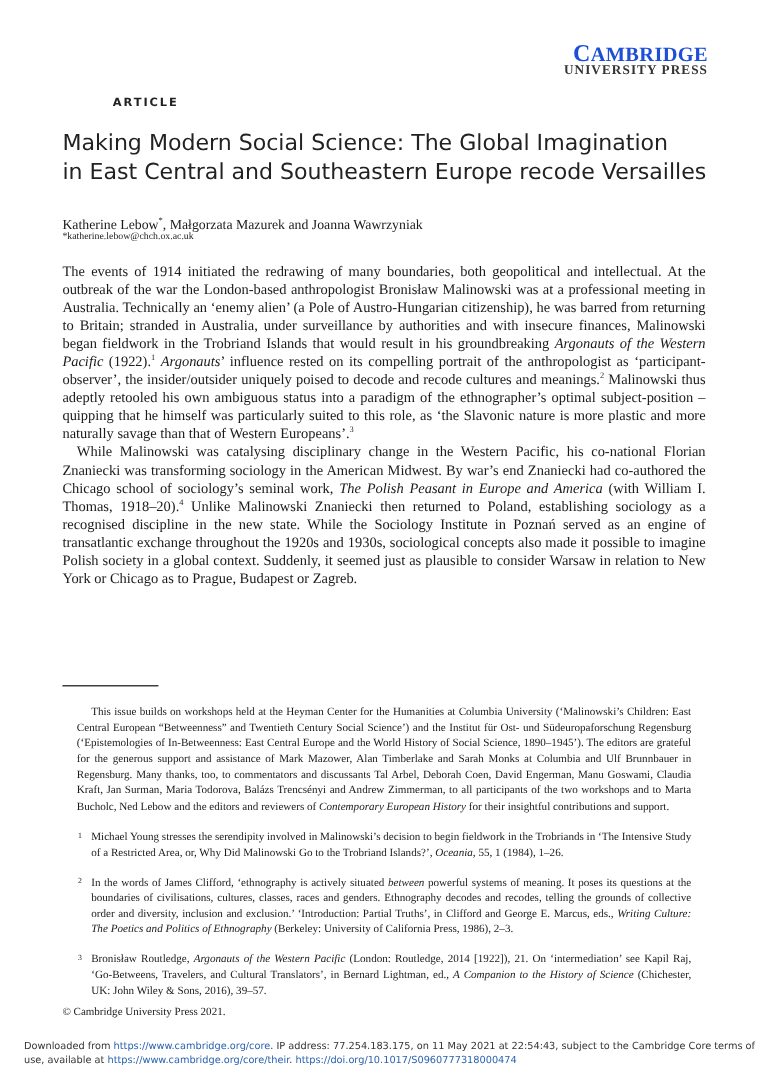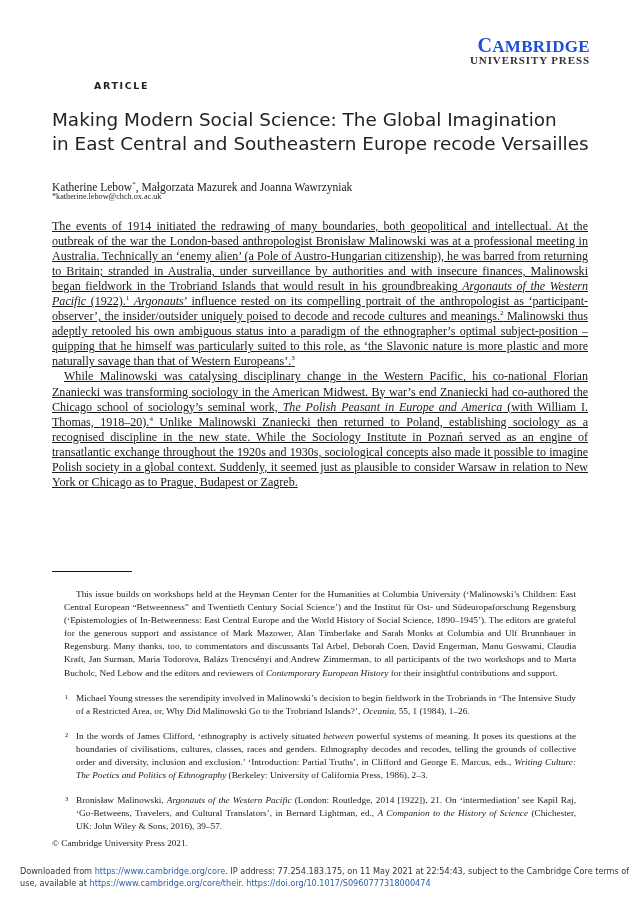--- a/index.html
+++ b/index.html
@@ -16,21 +16,21 @@
 
   .article-label { position: absolute; left: 52px; top: 80px; font-size: 9.5px; font-weight: bold; letter-spacing: 1.6px; color: #222; margin-left: 42px; }
 
   .title { position: absolute; left: 52px; top: 108px; width: 560px; font-size: 18.4px; line-height: 24px; color: #222; font-weight: normal; margin: 0; }
 
   .authors { position: absolute; left: 52px; top: 177px; font-size: 11.5px; line-height: 14px; }
   .authors sup { font-size: 7px; }
   .email { position: absolute; left: 52px; top: 180px; font-size: 8.2px; line-height: 10px; margin-top: 12px; }
 
   .body-text { position: absolute; left: 52px; top: 219px; width: 536px; font-size: 12.05px; line-height: 15.05px; text-align: justify; }
-  .body-text p { margin: 0; text-decoration: underline; }
+  .body-text p { margin: 0; }
   .body-text p.indent { text-indent: 12px; }
   .body-text sup, .fn sup { font-size: 7px; line-height: 0; }
 
   .rule { position: absolute; left: 52px; top: 571px; width: 80px; height: 1.4px; background: #111; }
 
   .footnotes { position: absolute; left: 52px; top: 576px; width: 536px; font-size: 9.25px; line-height: 13.1px; text-align: justify; }
   .footnotes p { margin: 12px; }
   .footnotes .lead { text-indent: 12px; }
   .footnotes .fn { position: relative; padding-left: 12px; }
   .footnotes .fn .num { position: absolute; left: 1px; top: -2px; font-size: 6.5px; }
@@ -69,19 +69,19 @@
 
 <div class="rule"></div>
 
 <div class="footnotes serif">
   <p class="lead"><span>This issue builds on workshops held at the Heyman Center for the Humanities at Columbia University (‘Malinowski’s Children: East Central European “Betweenness” and Twentieth Century Social Science’) and the Institut für Ost- und Südeuropaforschung Regensburg (‘Epistemologies of In-Betweenness: East Central Europe and the World History of Social Science, 1890–1945’). The editors are grateful for the generous support and assistance of Mark Mazower, Alan Timberlake and Sarah Monks at Columbia and Ulf Brunnbauer in Regensburg. Many thanks, too, to commentators and discussants Tal Arbel, Deborah Coen, David Engerman, Manu Goswami, Claudia Kraft, Jan Surman, Maria Todorova, Balázs Trencsényi and Andrew Zimmerman, to all participants of the two workshops and to Marta Bucholc, Ned Lebow and the editors and reviewers of </span><i>Contemporary European History</i><span> for their insightful contributions and support.</span></p>
 
   <p class="fn"><span class="num">1</span><span>Michael Young stresses the serendipity involved in Malinowski’s decision to begin fieldwork in the Trobriands in ‘The Intensive Study of a Restricted Area, or, Why Did Malinowski Go to the Trobriand Islands?’, </span><i>Oceania</i><span>, 55, 1 (1984), 1–26.</span></p>
 
   <p class="fn"><span class="num">2</span><span>In the words of James Clifford, ‘ethnography is actively situated </span><i>between</i><span> powerful systems of meaning. It poses its questions at the boundaries of civilisations, cultures, classes, races and genders. Ethnography decodes and recodes, telling the grounds of collective order and diversity, inclusion and exclusion.’ ‘Introduction: Partial Truths’, in Clifford and George E. Marcus, eds., </span><i>Writing Culture: The Poetics and Politics of Ethnography</i><span> (Berkeley: University of California Press, 1986), 2–3.</span></p>
 
-  <p class="fn"><span class="num">3</span><span>Bronisław Malinowski, </span><i>Argonauts of the Western Pacific</i><span> (London: Routledge, 2014 [1922]), 21. On ‘intermediation’ see Kapil Raj, ‘Go-Betweens, Travelers, and Cultural Translators’, in Bernard Lightman, ed., </span><i>A Companion to the History of Science</i><span> (Chichester, UK: John Wiley &amp; Sons, 2016), 39–57.</span></p>
+  <p class="fn"><span class="num">3</span><span>Bronisław Routledge, </span><i>Argonauts of the Western Pacific</i><span> (London: Routledge, 2014 [1922]), 21. On ‘intermediation’ see Kapil Raj, ‘Go-Betweens, Travelers, and Cultural Translators’, in Bernard Lightman, ed., </span><i>A Companion to the History of Science</i><span> (Chichester, UK: John Wiley &amp; Sons, 2016), 39–57.</span></p>
 
 </div>
 
 <div class="copyright serif">© Cambridge University Press 2021.</div>
 
 <div class="download sans"><span>Downloaded from </span><a>https://www.cambridge.org/core</a><span>. IP address: 77.254.183.175, on 11 May 2021 at 22:54:43, subject to the Cambridge Core terms of use, available at </span><a>https://www.cambridge.org/core/their</a><span>. </span><a>https://doi.org/10.1017/S0960777318000474</a></div>
 
 </body></html>

